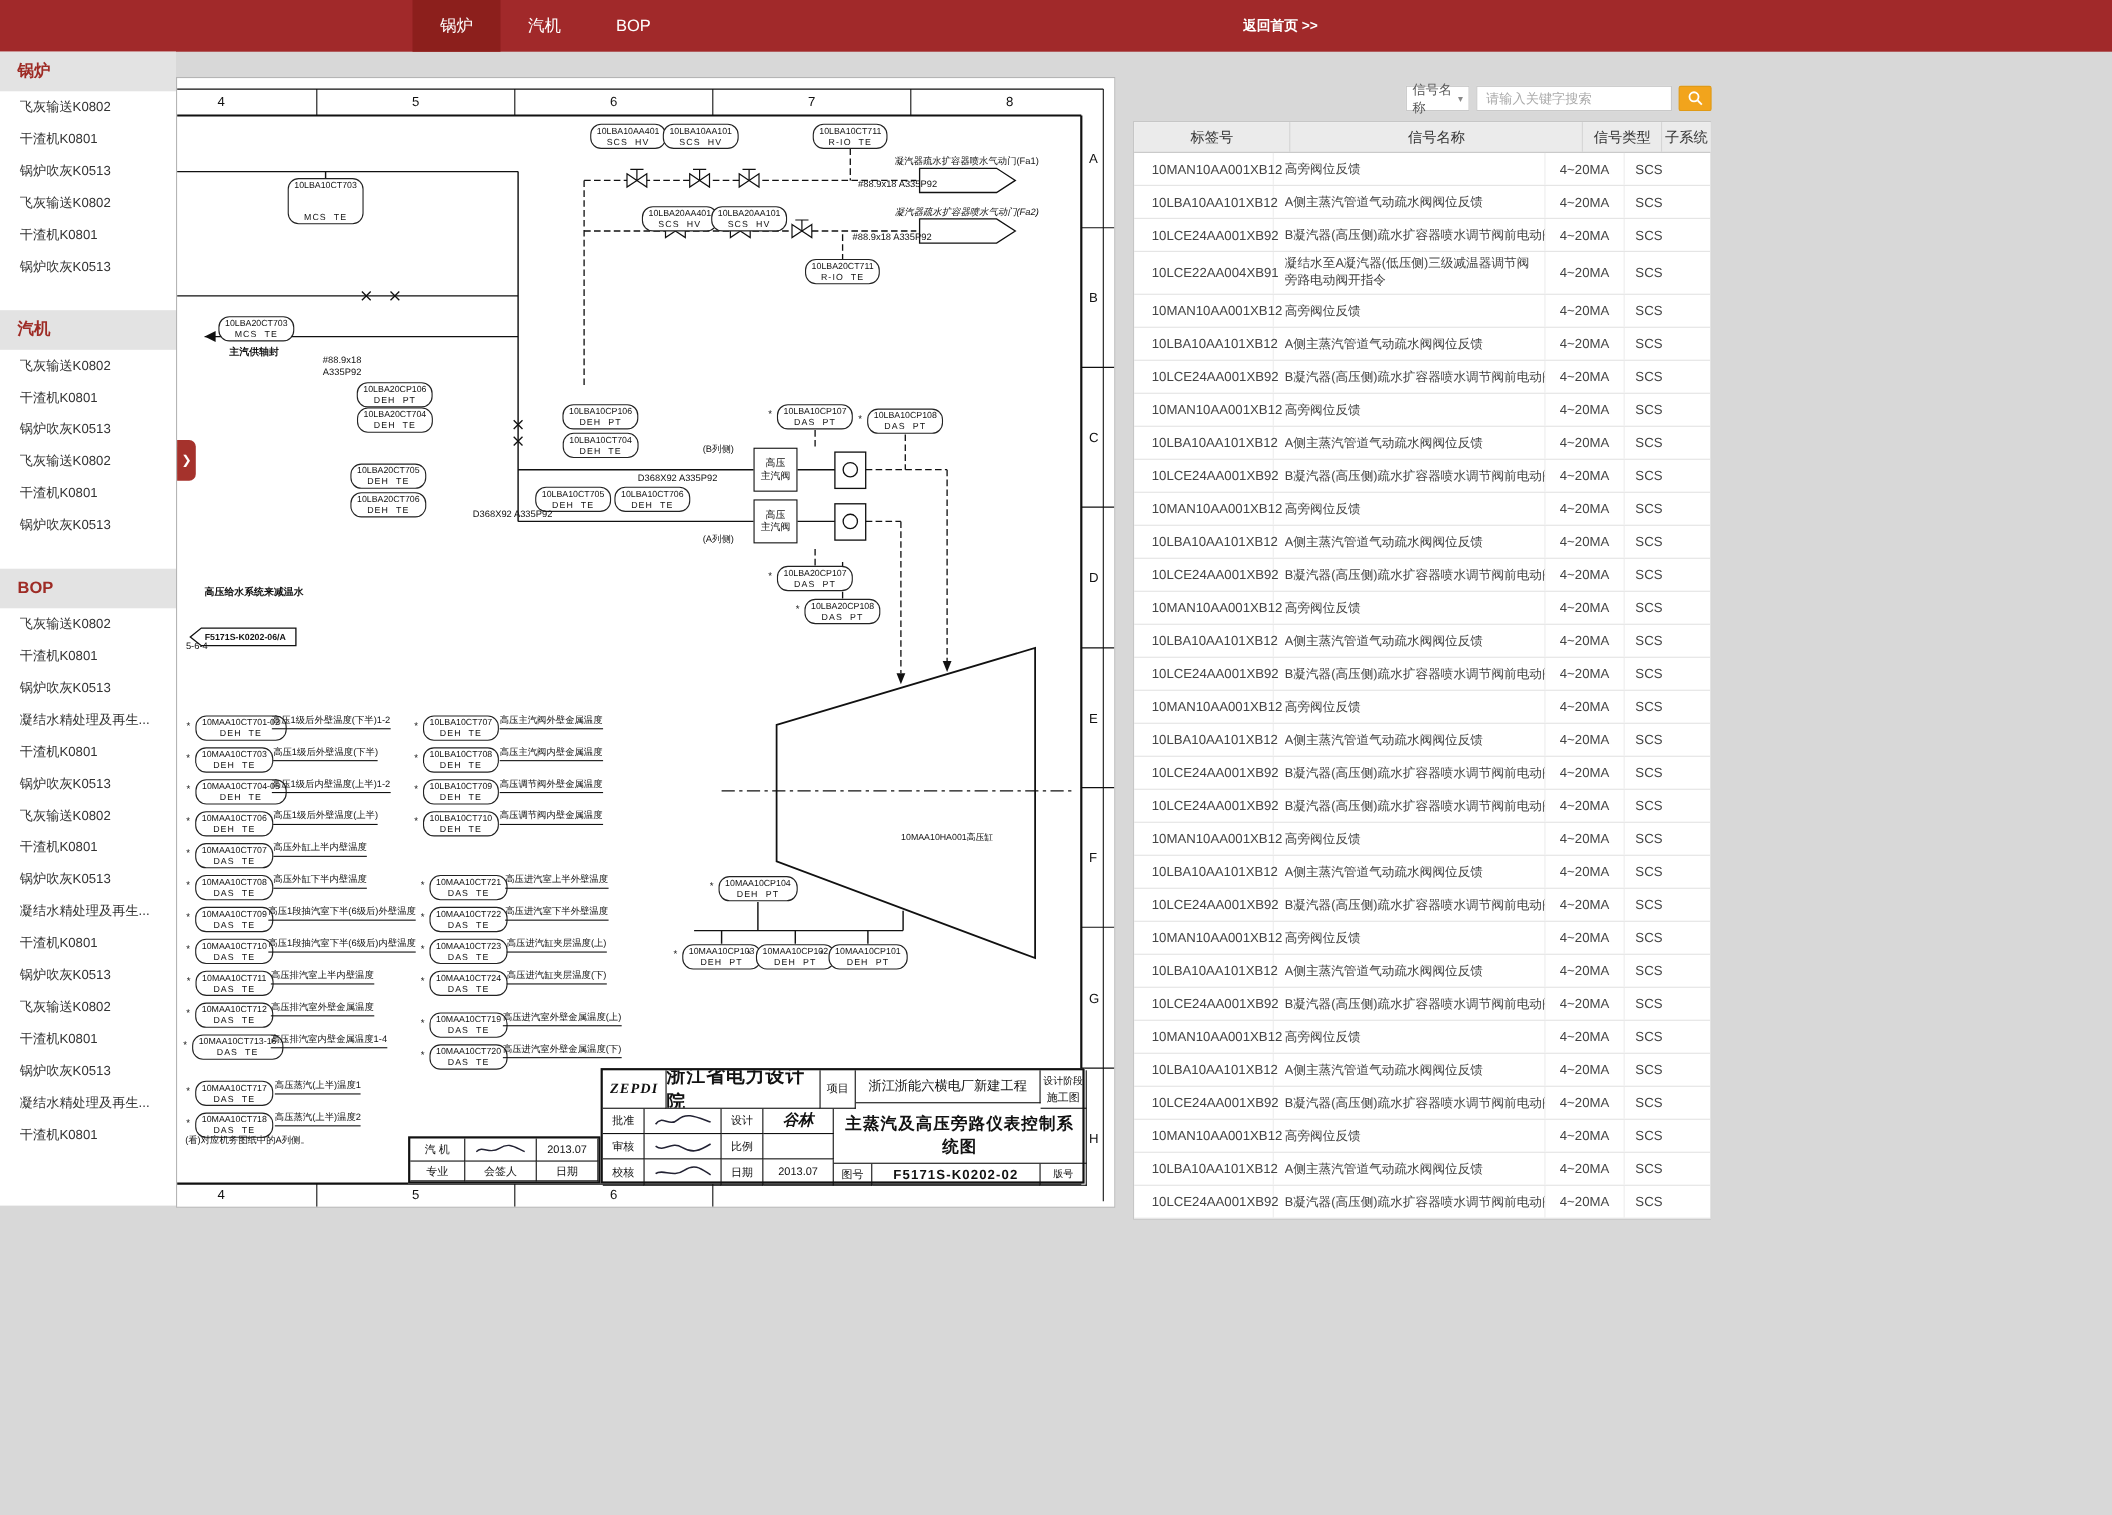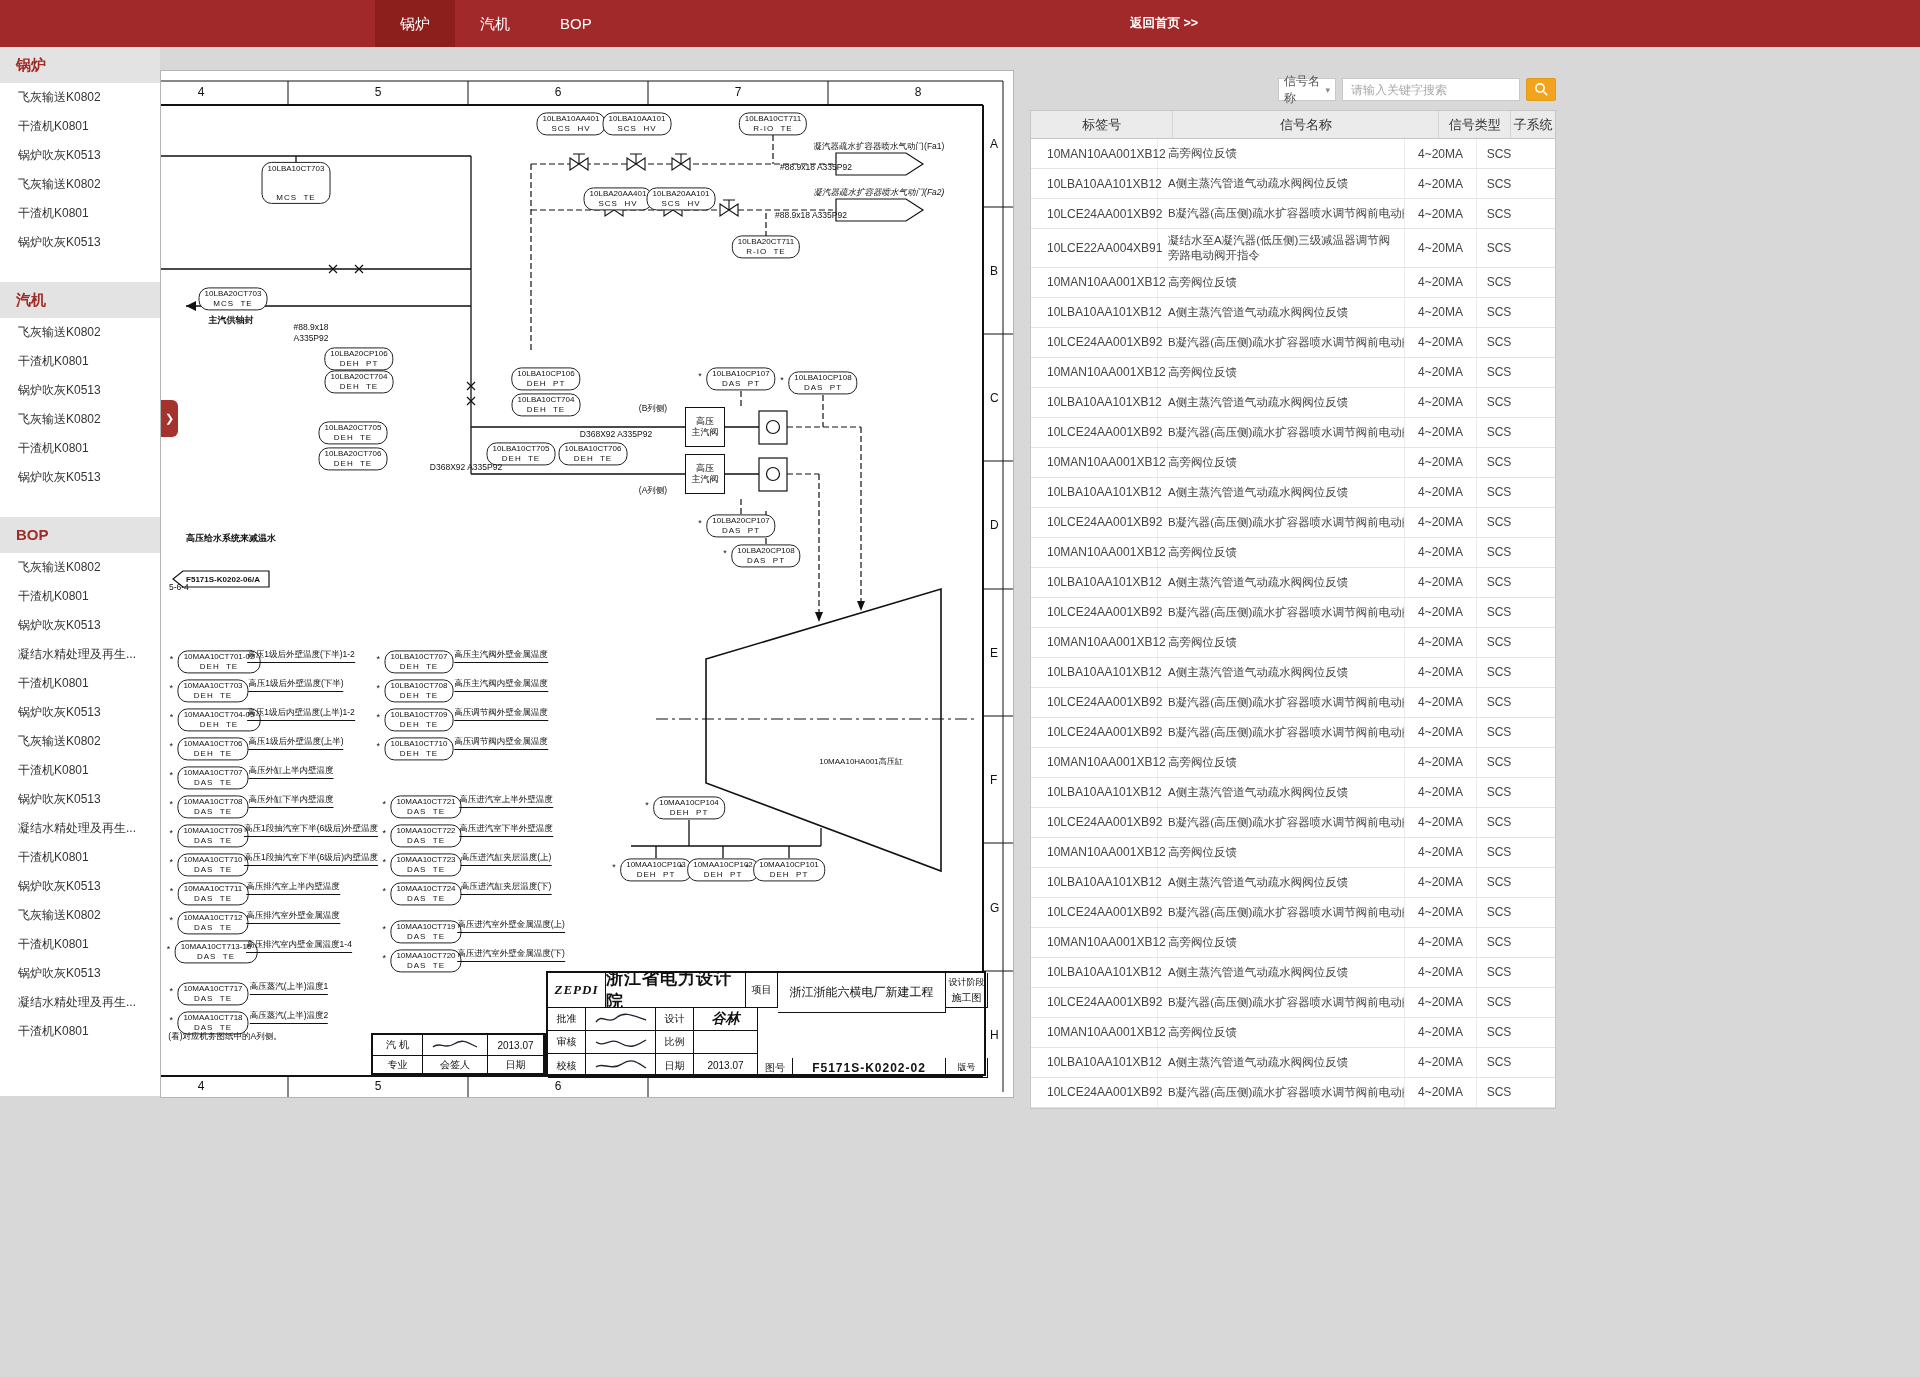--- a/index.html
+++ b/index.html
@@ -503,21 +503,21 @@
   <div class="tblock">
     <div class="tb-cell" style="left:0;top:0;width:58px;height:35px">
         <span class="zepdi">ZEPDI</span>
       </div>
     <div class="tb-cell" style="left:58px;top:0;width:140px;height:35px">
         <span class="org">浙江省电力设计院</span>
       </div>
     <div class="tb-cell" style="left:198px;top:0;width:32px;height:35px">
         <span class="sm">项目</span>
       </div>
-    <div class="tb-cell" style="left:230px;top:0;width:168px;height:40px">
+    <div class="tb-cell" style="left:230px;top:0;width:168px;height:30px">
         <span class="proj">浙江浙能六横电厂新建工程</span>
       </div>
     <div class="tb-cell stage" style="left:398px;top:0;width:42px;height:35px">
       <span class="xs">设计阶段</span>
       <span class="sm">施工图</span>
     </div>
     <div class="tb-cell" style="left:0;top:35px;width:38px;height:23px">
         <span class="sm">批准</span>
       </div>
     <div class="tb-cell" style="left:38px;top:35px;width:70px;height:23px">
@@ -549,20 +549,23 @@
     <div class="tb-cell" style="left:38px;top:81px;width:70px;height:24px">
       <svg width="58" height="16" viewBox="0 0 58 16">
           <path d="M4,9 C10,4 20,13 30,6 S46,5 54,10" stroke="#223" fill="none" stroke-width="1.4"></path>
         </svg>
     </div>
     <div class="tb-cell" style="left:108px;top:81px;width:38px;height:24px">
         <span class="sm">日期</span>
       </div>
     <div class="tb-cell" style="left:146px;top:81px;width:64px;height:24px">
         <span class="sm">2013.07</span>
+      </div>
+    <div class="tb-cell" style="left:210px;top:35px;width:230px;height:50px">
+        <span class="main-title">主蒸汽及高压旁路仪表控制系统图</span>
       </div>
     <div class="tb-cell" style="left:210px;top:85px;width:35px;height:20px">
         <span class="sm">图号</span>
       </div>
     <div class="tb-cell" style="left:245px;top:85px;width:153px;height:20px">
         <span class="fig">F5171S-K0202-02</span>
       </div>
     <div class="tb-cell" style="left:398px;top:85px;width:42px;height:20px">
         <span class="xs">版号</span>
       </div>

